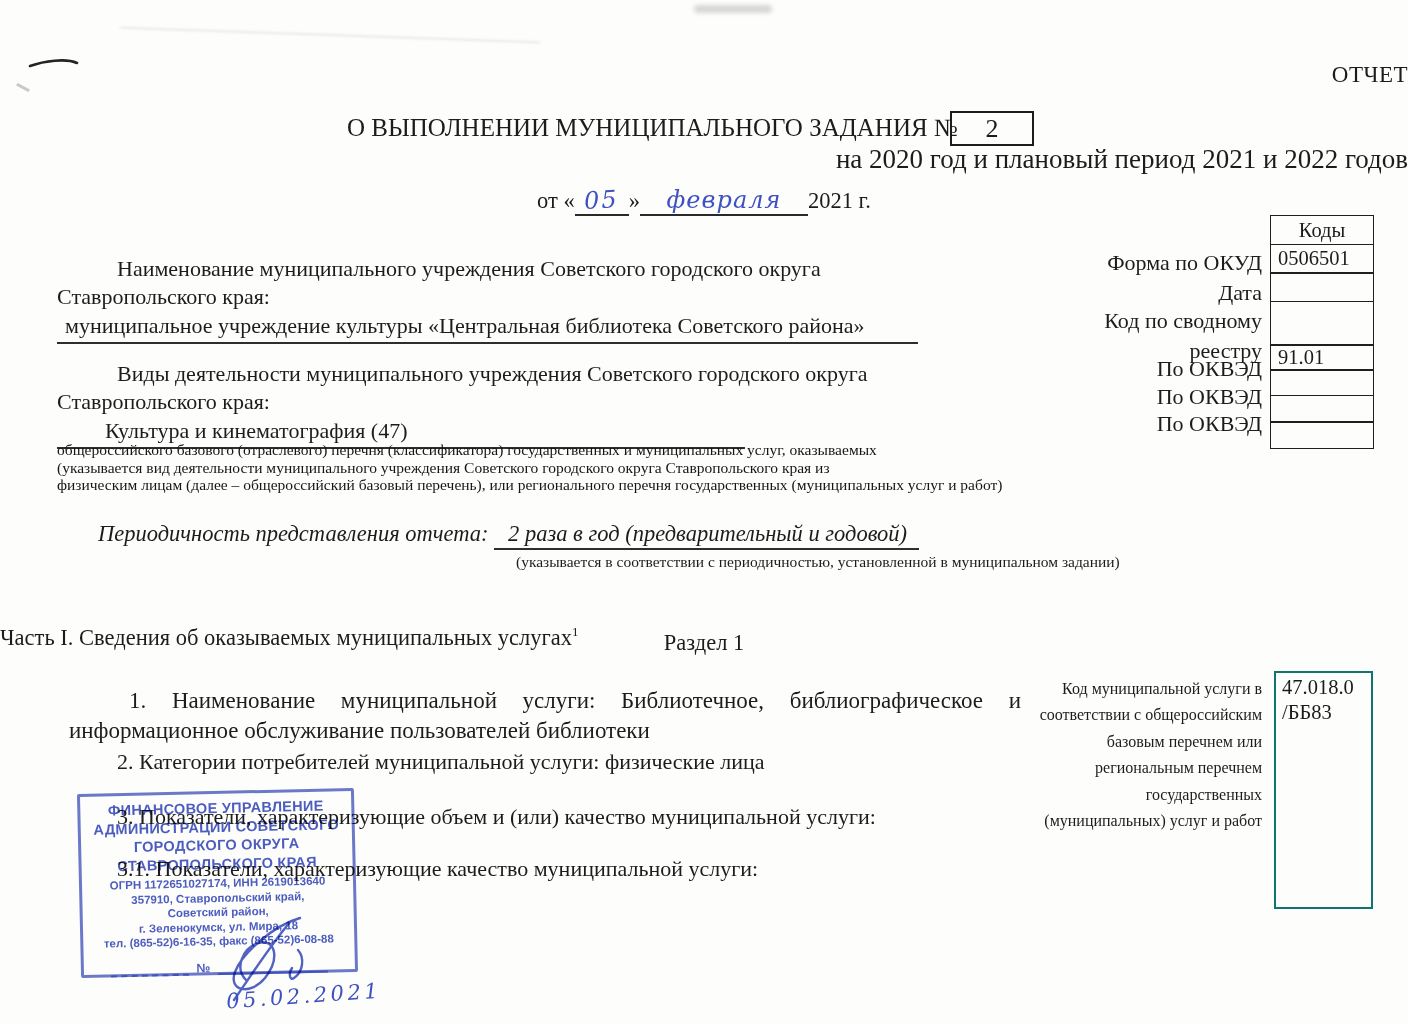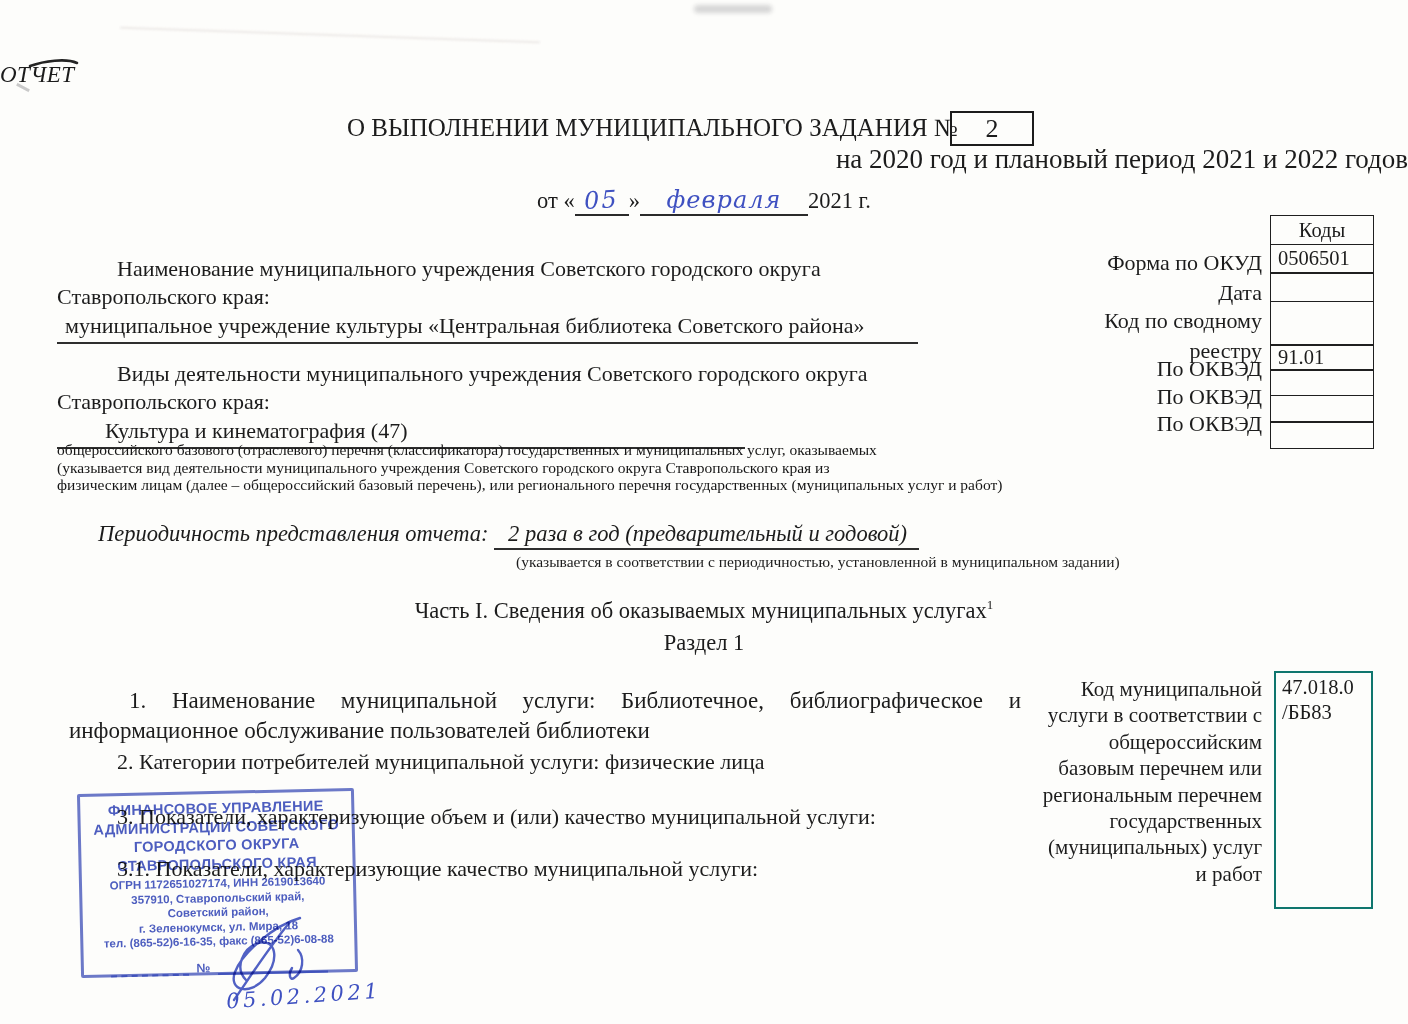--- a/index.html
+++ b/index.html
@@ -12,21 +12,21 @@
     font-family:"Liberation Serif","DejaVu Serif",serif;
     color:#1c1c1c;
   }
   
   .smudge-top{position:absolute;left:694px;top:5px;width:78px;height:8px;background:#d6d6d6;filter:blur(2px);border-radius:4px;}
   .scanline{position:absolute;left:120px;top:34px;width:420px;height:2px;background:#eceae8;transform:rotate(2deg);filter:blur(1px);}
   .pen-mark{position:absolute;left:26px;top:54px;}
   .pen-dot{position:absolute;left:16px;top:86px;width:14px;height:3px;background:#c9c9c9;transform:rotate(28deg);filter:blur(.5px);}
 
   
-  .doc-title{position:absolute;top:62px;left:0;width:100%;text-align:left;font-size:23px;letter-spacing:.5px;font-style:italic;}
+  .doc-title{position:absolute;top:62px;left:0;width:100%;text-align:right;font-size:23px;letter-spacing:.5px;}
   .subtitle{position:absolute;left:347px;top:114px;font-size:25px;white-space:nowrap;}
   .number-box{position:absolute;left:950px;top:111px;width:80px;height:31px;border:2.5px solid #1c1c1c;
     display:flex;align-items:center;justify-content:center;font-size:26px;}
   .period-line{position:absolute;top:144px;left:0;width:100%;text-align:right;font-size:27px;}
   .date-line{position:absolute;top:186px;left:0;width:100%;text-align:center;font-size:22.5px;}
   .blank{display:inline-block;border-bottom:2px solid #2a2a2a;text-align:center;vertical-align:baseline;}
   .blank.day{min-width:54px;}
   .blank.month{min-width:168px;}
   .hw{color:#3f51c1;font-style:italic;font-family:"DejaVu Serif",serif;}
   .hw.day-text{font-size:24px;letter-spacing:2px;transform:rotate(-3deg);display:inline-block;}
@@ -44,28 +44,28 @@
   
   .block{position:absolute;left:57px;font-size:22px;line-height:28px;}
   .indent1{padding-left:60px;}
   .underfield{border-bottom:2px solid #2e2e2e;padding-bottom:2px;}
   .inst-name{width:853px;padding-left:8px;margin-top:1px;}
   .act-value{width:640px;padding-left:48px;margin-top:1px;}
   .fine-print{position:absolute;left:57px;top:441px;font-size:15.5px;line-height:17.5px;color:#161616;}
   .periodicity{position:absolute;left:98px;top:521px;font-size:22.5px;font-style:italic;}
   .periodicity .underfield{padding:0 12px 2px 14px;}
   .small-note{position:absolute;left:516px;top:553px;font-size:15.5px;}
-  .part-heading{position:absolute;top:597px;left:0;width:100%;text-align:center;font-size:22.5px;}
+  .part-heading{position:absolute;top:624px;left:0;width:100%;font-size:22.5px;}
   .part-heading sup{font-size:13px;}
   .section-heading{position:absolute;top:630px;left:0;width:100%;text-align:center;font-size:22.5px;}
   .item1{position:absolute;left:57px;top:674px;width:952px;font-size:23px;line-height:30px;
     text-indent:60px;text-align:justify;margin:12px;}
   .item-line{position:absolute;left:57px;text-indent:60px;font-size:22px;margin:0;}
   .service-label{position:absolute;right:146px;top:676px;width:228px;text-align:right;
-    font-size:21px;line-height:26.4px;}
+    font-size:16px;line-height:26.4px;}
   .service-box{position:absolute;left:1274px;top:671px;width:99px;height:238px;border:2px solid #0f766e;
     box-sizing:border-box;padding:2px 0 0 6px;font-size:20.5px;line-height:25px;}
 
   
   .stamp{
     position:absolute;left:79px;top:791px;width:277px;height:184px;
     border:3px solid rgba(60,78,186,.75);
     transform:rotate(-1.3deg);
     color:rgba(52,72,186,.88);
     font-family:"Liberation Sans","DejaVu Sans",sans-serif;

